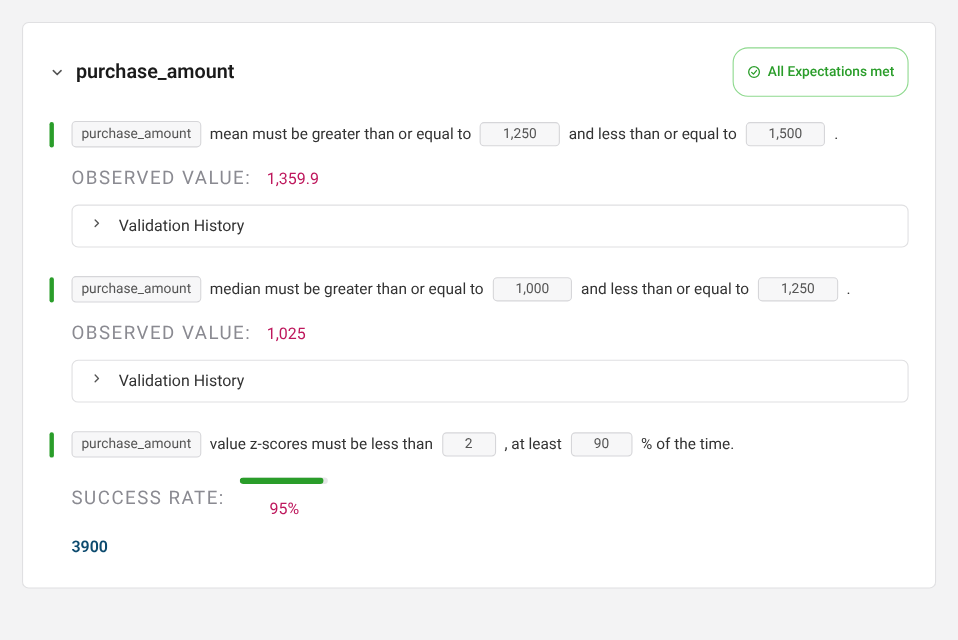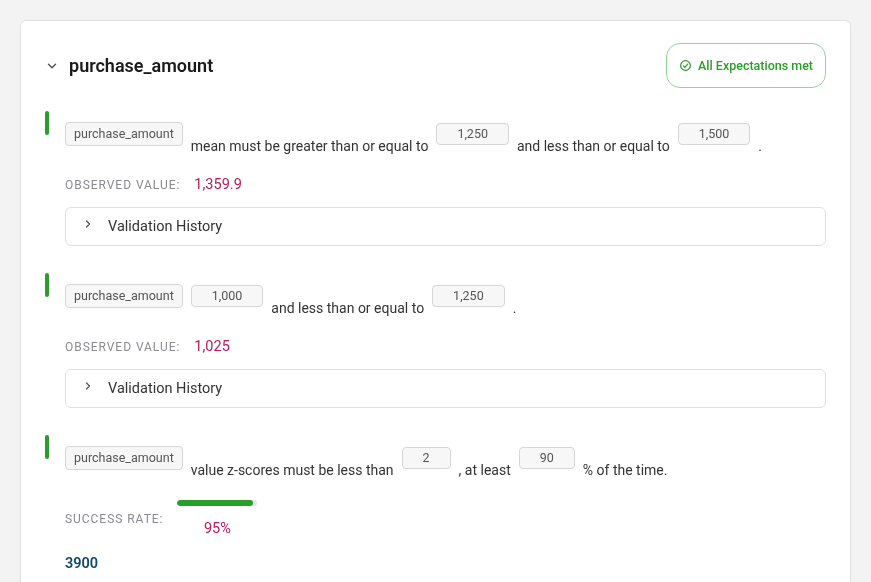--- a/index.html
+++ b/index.html
@@ -91,31 +91,31 @@
   .chip-val {
     display: inline-block;
     border: 1px solid #d6d6d9;
     background: #f7f7f8;
     color: #555;
     border-radius: 4px;
     padding: 1px 20px;
     font-size: 12.5px;
     line-height: 18px;
   }
-  .txt { color: #333; margin-top: 24px; }
+  .txt { color: #333; }
 
   .kv-row {
     display: flex;
     align-items: center;
     gap: 14px;
     margin: 18px 0 14px 20px;
   }
   .kv-label {
     letter-spacing: 0.08em;
-    font-size: 12px;
+    font-size: 17px;
     color: #8a8a91;
     text-transform: uppercase;
   }
   .kv-value { font-size: 14.5px; color: #be185d; }
   .kv-value-strong { font-size: 14.5px; color: #0c4a6e; font-weight: 600; }
 
   .history-row {
     border: 1px solid #e0e0e2;
     border-radius: 6px;
     padding: 10px 16px;
@@ -199,20 +199,21 @@
         </svg>
     </span>
     <span>Validation History</span>
   </div>
 
   <div class="expectation">
     <div class="success-bar"></div>
     <div class="expectation-body">
       <div class="sentence">
         <span class="chip">purchase_amount</span>
+        <span class="txt">median must be greater than or equal to</span>
         <span class="chip-val">1,000</span>
         <span class="txt">and less than or equal to</span>
         <span class="chip-val">1,250</span>
         <span class="txt">.</span>
       </div>
     </div>
   </div>
   <div class="kv-row">
     <span class="kv-label">OBSERVED VALUE:</span>
     <span class="kv-value">1,025</span>

